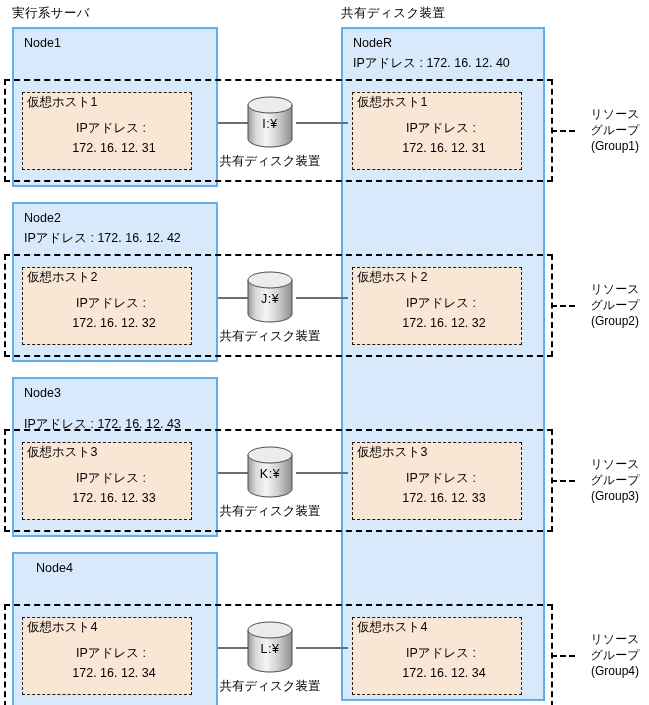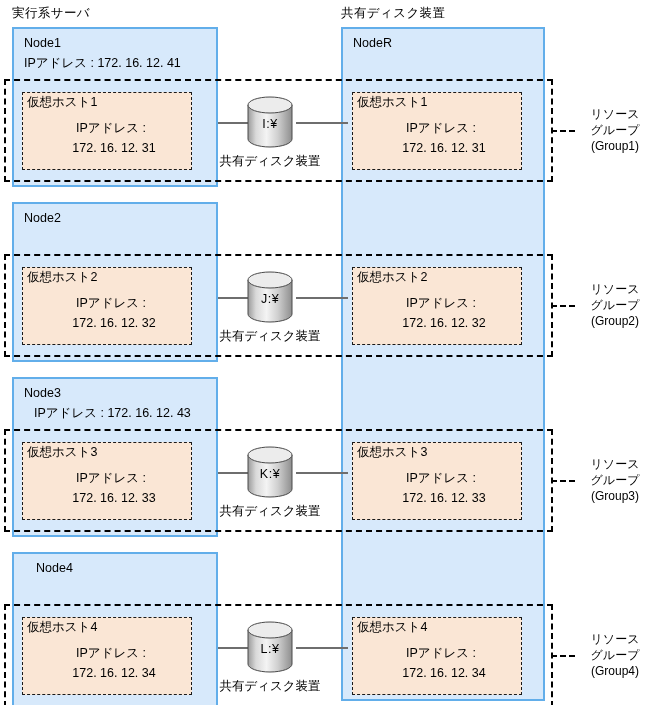--- a/index.html
+++ b/index.html
@@ -133,34 +133,35 @@
 </head>
 <body>
 
 <div id="stage">
 
   <div class="col-header" id="hdr-active">実行系サーバ</div>
   <div class="col-header" id="hdr-recovery">共有ディスク装置</div>
 
   <div class="node-box" id="noder-box" style="left:341px;top:27px;width:204px;height:674px;text-align:right;">
     <div class="node-title" style="top:8px;">NodeR</div>
+    <div class="node-ip" style="top:28px;">IPアドレス : 172. 16. 12. 40</div>
   </div>
 
   <div class="node-box" style="left:12px;top:27px;width:206px;height:160px;">
     <div class="node-title" style="top:8px;">Node1</div>
-    <div class="node-ip" style="top:28px;">IPアドレス : 172. 16. 12. 41</div>
   </div>
 
   <div class="node-box" style="left:12px;top:202px;width:206px;height:160px;">
     <div class="node-title" style="top:8px;">Node2</div>
+    <div class="node-ip" style="top:28px;">IPアドレス : 172. 16. 12. 42</div>
   </div>
 
   <div class="node-box" style="left:12px;top:377px;width:206px;height:160px;">
     <div class="node-title" style="top:8px;">Node3</div>
-    <div class="node-ip" style="top:28px;margin-left:10px;">IPアドレス : 172. 16. 12. 43</div>
+    <div class="node-ip" style="top:39px;">IPアドレス : 172. 16. 12. 43</div>
   </div>
 
   <div class="node-box" style="left:12px;top:552px;width:206px;height:160px;">
     <div class="node-title" style="top:8px;margin-left:12px;">Node4</div>
   </div>
 
   <div class="hline" style="left:218px;top:122px;width:52px;"></div>
   <div class="hline" style="left:296px;top:122px;width:52px;"></div>
 
   <div class="hline" style="left:218px;top:297px;width:52px;"></div>

